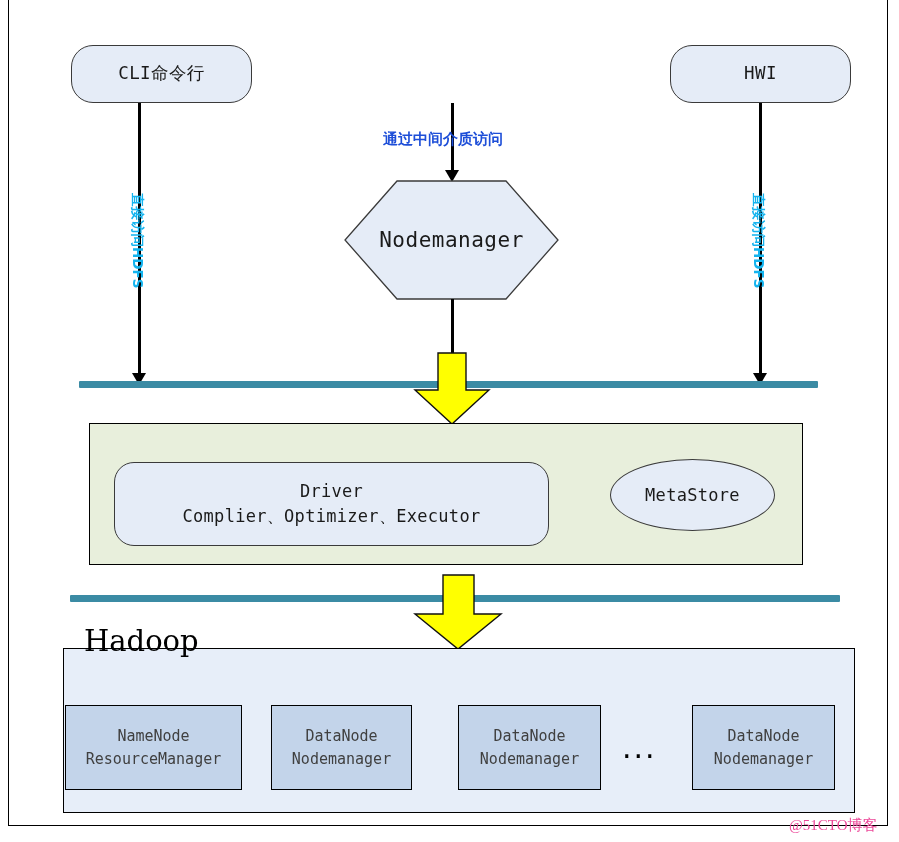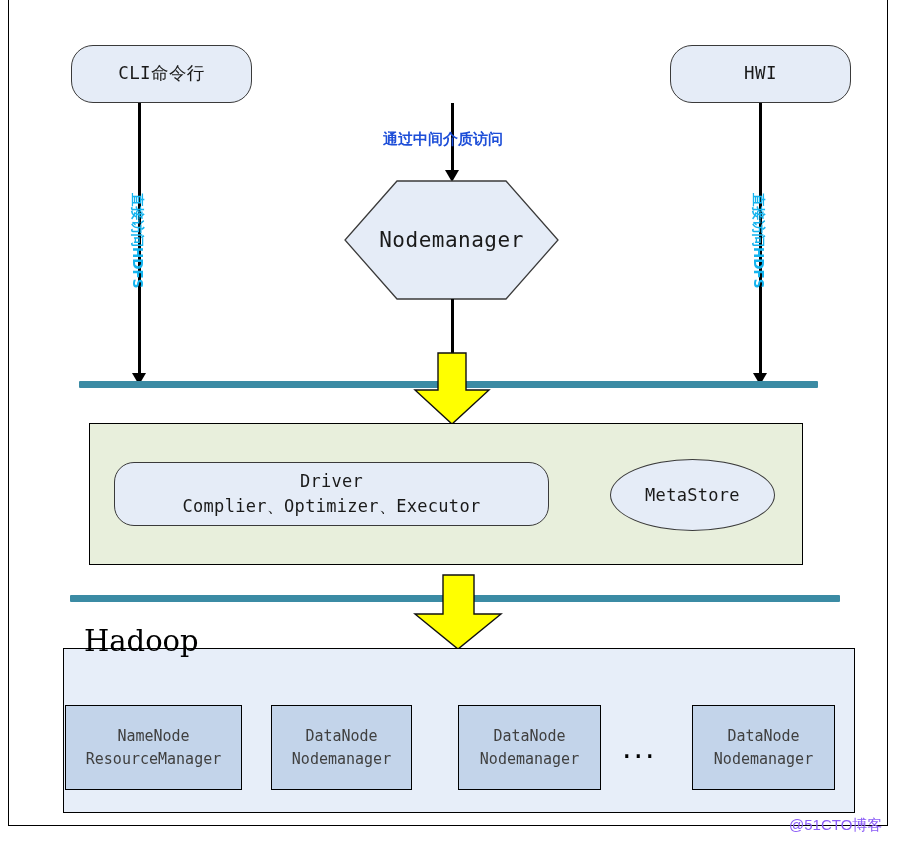--- a/index.html
+++ b/index.html
@@ -180,22 +180,22 @@
     position: absolute;
     font-size: 30px;
     letter-spacing: 2px;
     color: #000000;
     font-family: "DejaVu Sans", "Liberation Sans", sans-serif;
     line-height: 1;
   }
 
   .watermark {
     position: absolute;
-    color: #8b5cf6;
-    font-family: Liberation Sans, sans-serif;
+    color: #ec4899;
+    font-family: Liberation Serif, serif;
     font-size: 15px;
     white-space: nowrap;
   }
 </style>
 </head>
 <body>
 
 <div id="canvas">
 
   <div class="page-frame"></div>
@@ -229,21 +229,21 @@
   <div class="teal-bar" style="left:79px; top:381px; width:739px;"></div>
 
   <div class="yarrow" style="left:413px; top:352px; width:78px; height:73px;">
     <svg width="78" height="73" viewBox="0 0 78 73">
       <polygon points="25,1 53,1 53,38 76,38 39,72 2,38 25,38" fill="#ffff00" stroke="#111111" stroke-width="1.4"></polygon>
     </svg>
   </div>
 
   <div class="hive-layer" style="left:89px; top:423px; width:714px; height:142px;"></div>
 
-  <div class="driver-box" style="left:114px; top:462px; width:435px; height:64px;">
+  <div class="driver-box" style="left:114px; top:462px; width:435px; height:84px;">
     <div class="driver-title">Driver</div>
     <div class="driver-sub">Complier、Optimizer、Executor</div>
   </div>
 
   <div class="ellipse" style="left:610px; top:459px; width:165px; height:72px;">MetaStore</div>
 
   <div class="teal-bar" style="left:70px; top:595px; width:770px;"></div>
 
   <div class="yarrow" style="left:413px; top:574px; width:90px; height:76px;">
     <svg width="90" height="76" viewBox="0 0 90 76">

